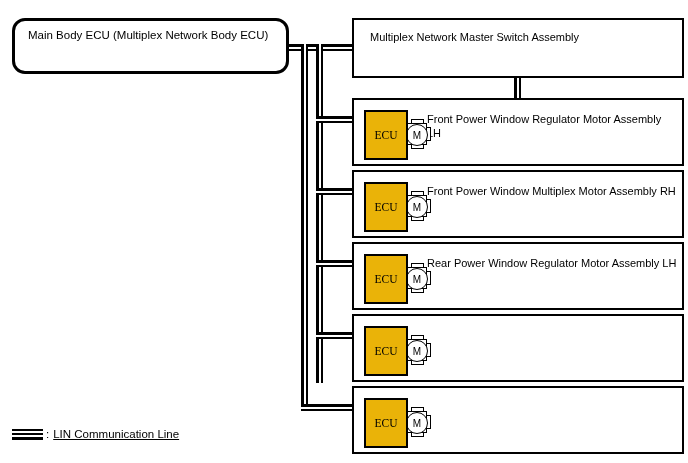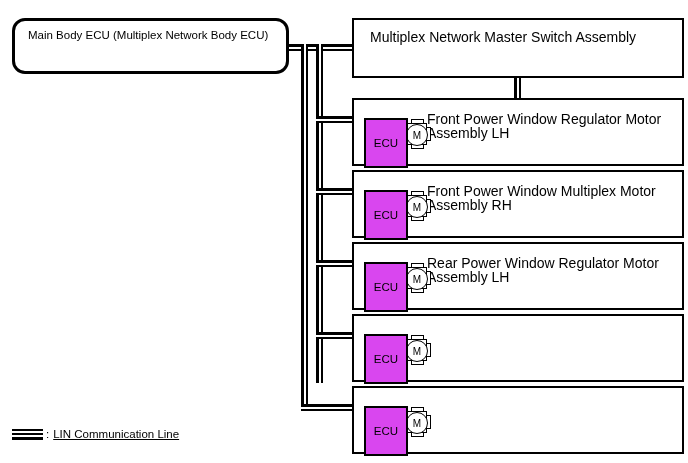--- a/index.html
+++ b/index.html
@@ -45,46 +45,47 @@
 
   
   .node-box {
     border: 2.5px solid #000;
     background: #fff;
     left: 352px;
     width: 332px;
   }
   .node-title {
     position: absolute;
-    font-size: 14px;
+    font-size: 11px;
     line-height: 14px;
     color: #000;
     left: 73px;
     top: 12px;
     width: 250px;
   }
   .node-title.single {
     top: 10px;
   }
 
   
   .sub-ecu {
     position: absolute;
     left: 10px;
-    top: 18px;
+    top: 10px;
     width: 40px;
     height: 46px;
     border: 2px solid #000;
-    background: #d946ef;
+    background: #eab308;
     display: flex;
     align-items: center;
     justify-content: center;
     font-size: 11.5px;
     letter-spacing: 0px;
     z-index: 3;
+    font-family: Liberation Serif, serif;
   }
 
   
   .motor {
     position: absolute;
     left: 50px;
     top: 20px;
     width: 26px;
     height: 28px;
     z-index: 2;

